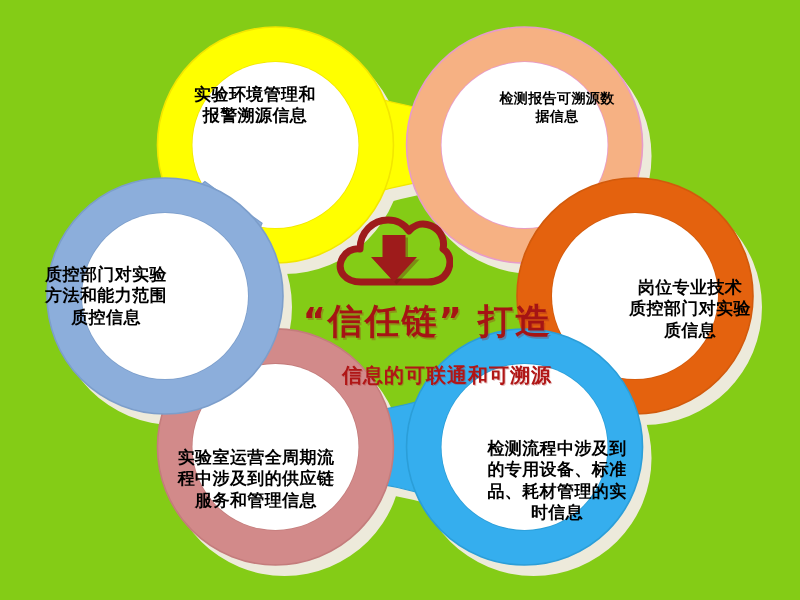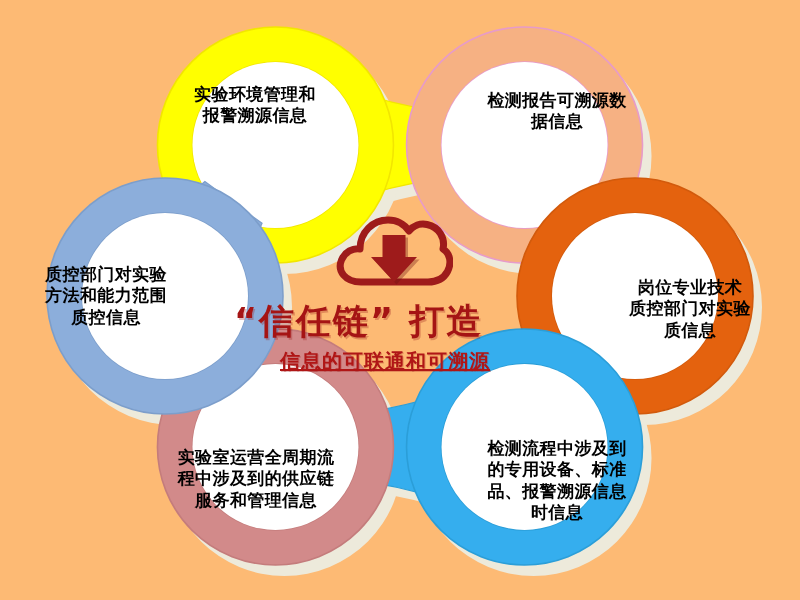--- a/index.html
+++ b/index.html
@@ -10,21 +10,21 @@
   body {
     width: 800px;
     height: 600px;
     overflow: hidden;
     font-family: "DejaVu Sans", "Liberation Sans", sans-serif;
   }
   #stage {
     position: relative;
     width: 800px;
     height: 600px;
-    background: #fdba74;
+    background: #84cc16;
   }
   #diagram-svg {
     position: absolute;
     left: 0;
     top: 0;
     width: 800px;
     height: 600px;
   }
   .node-label {
     position: absolute;
@@ -36,48 +36,47 @@
     letter-spacing: 0.4px;
     white-space: pre-line;
     pointer-events: none;
   }
   .center-block {
     position: absolute;
     left: 234px;
     top: 212px;
     width: 318px;
     height: 170px;
-    text-align: left;
+    text-align: right;
   }
   .cloud-wrap {
     width: 318px;
     height: 80px;
     display: flex;
     align-items: flex-start;
     justify-content: center;
   }
   .center-title {
     margin-top: 6px;
     font-size: 35px;
     font-weight: 700;
     color: #A51414;
     letter-spacing: 2px;
     text-shadow: 1.5px 1.5px 0 rgba(160,30,30,0.30);
     font-family: "DejaVu Sans", "Liberation Sans", sans-serif;
   }
   .center-subtitle {
-    margin-top: 3px;
+    margin-top: 17px;
     margin-left: 46px;
     font-size: 20px;
     font-weight: 700;
     color: #B01616;
     letter-spacing: 1px;
     text-shadow: 1px 1px 0 rgba(160,30,30,0.28);
     font-family: "DejaVu Sans", "Liberation Sans", sans-serif;
-    text-decoration: underline;
   }
 </style>
 </head>
 <body>
 
 <div id="stage">
 
   <svg id="diagram-svg" viewBox="0 0 800 600">
     <defs>
 
@@ -140,28 +139,28 @@
         <g>
           <path d="M 235.46635528565272 347.5681604554221 Q 237.33530337663956 277.0793873813436 262.05820453324344 223.3154231036182 L 204.9233218692007 181.50340111273542 Q 161.15545982458252 221.3300247268332 94.53364471434728 244.43183954457788 Z" fill="#8CAEDB" stroke="#7C9ECB" stroke-width="1.2"></path>
           <path d="M 47 296 a 118 118 0 1 0 236 0 a 118 118 0 1 0 -236 0 Z M 82 296 a 83 83 0 1 1 166 0 a 83 83 0 1 1 -166 0 Z" fill="#8CAEDB" fill-rule="evenodd" stroke="#7C9ECB" stroke-width="1.6"></path>
           <circle cx="165" cy="296" r="83" fill="#FFFFFF"></circle>
         </g>
       </g>
   </svg>
 
   <div class="node-label" style="font-size: 17px; left: 163px; top: 84px; width: 184px;">实验环境管理和
 报警溯源信息</div>
-  <div class="node-label" style="font-size: 17px; left: 465px; top: 90px; width: 184px;">检测报告可溯源数
+  <div class="node-label" style="font-size: 14px; left: 465px; top: 90px; width: 184px;">检测报告可溯源数
 据信息</div>
   <div class="node-label" style="font-size: 17px; left: 614px; top: 277px; width: 152px;">岗位专业技术
 质控部门对实验
 质信息</div>
   <div class="node-label" style="font-size: 17px; left: 462px; top: 438px; width: 190px;">检测流程中涉及到
 的专用设备、标准
-品、报警溯源信息
+品、耗材管理的实
 时信息</div>
   <div class="node-label" style="font-size: 17px; left: 20px; top: 264px; width: 172px;">质控部门对实验
 方法和能力范围
 质控信息</div>
   <div class="node-label" style="font-size: 17px; left: 158px; top: 447px; width: 196px;">实验室运营全周期流
 程中涉及到的供应链
 服务和管理信息</div>
 
   <div class="center-block">
     <div class="cloud-wrap">

